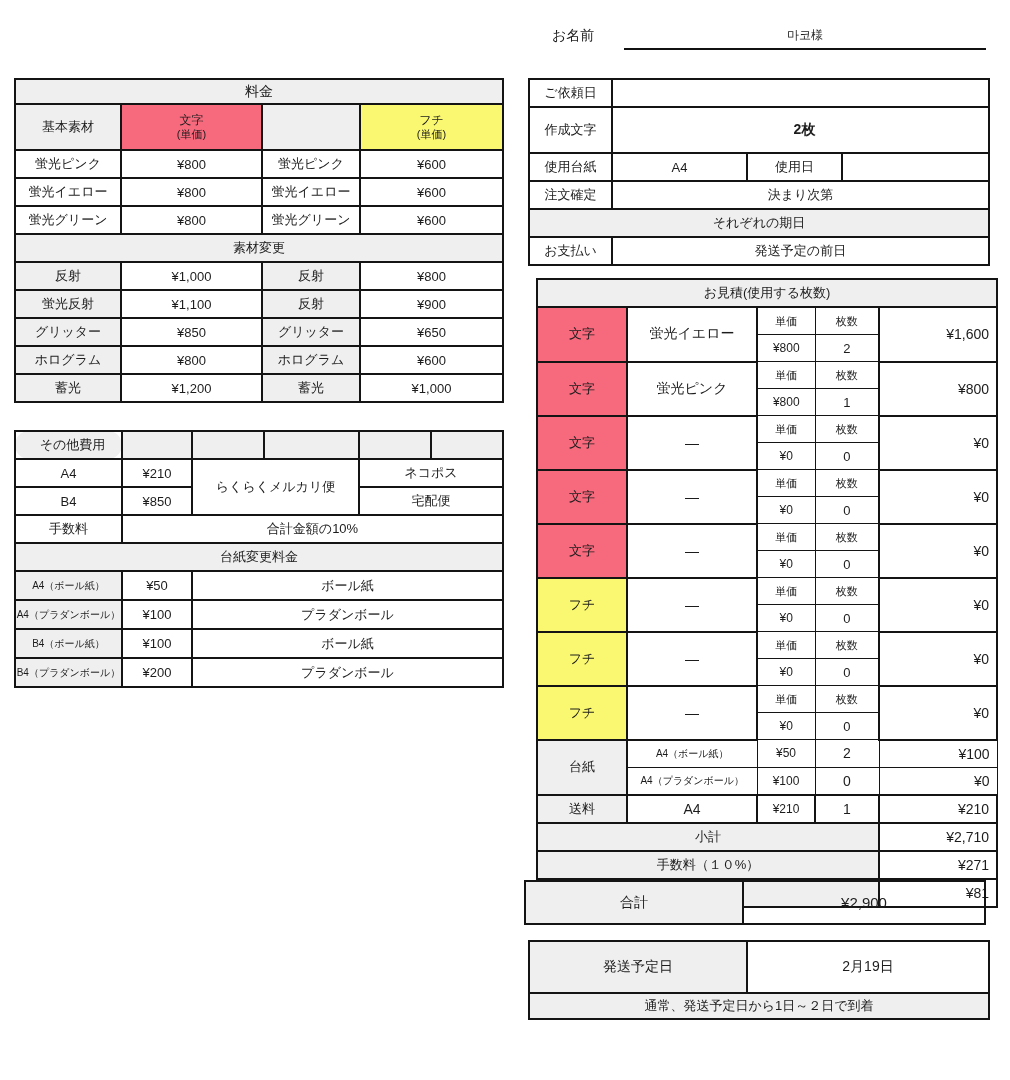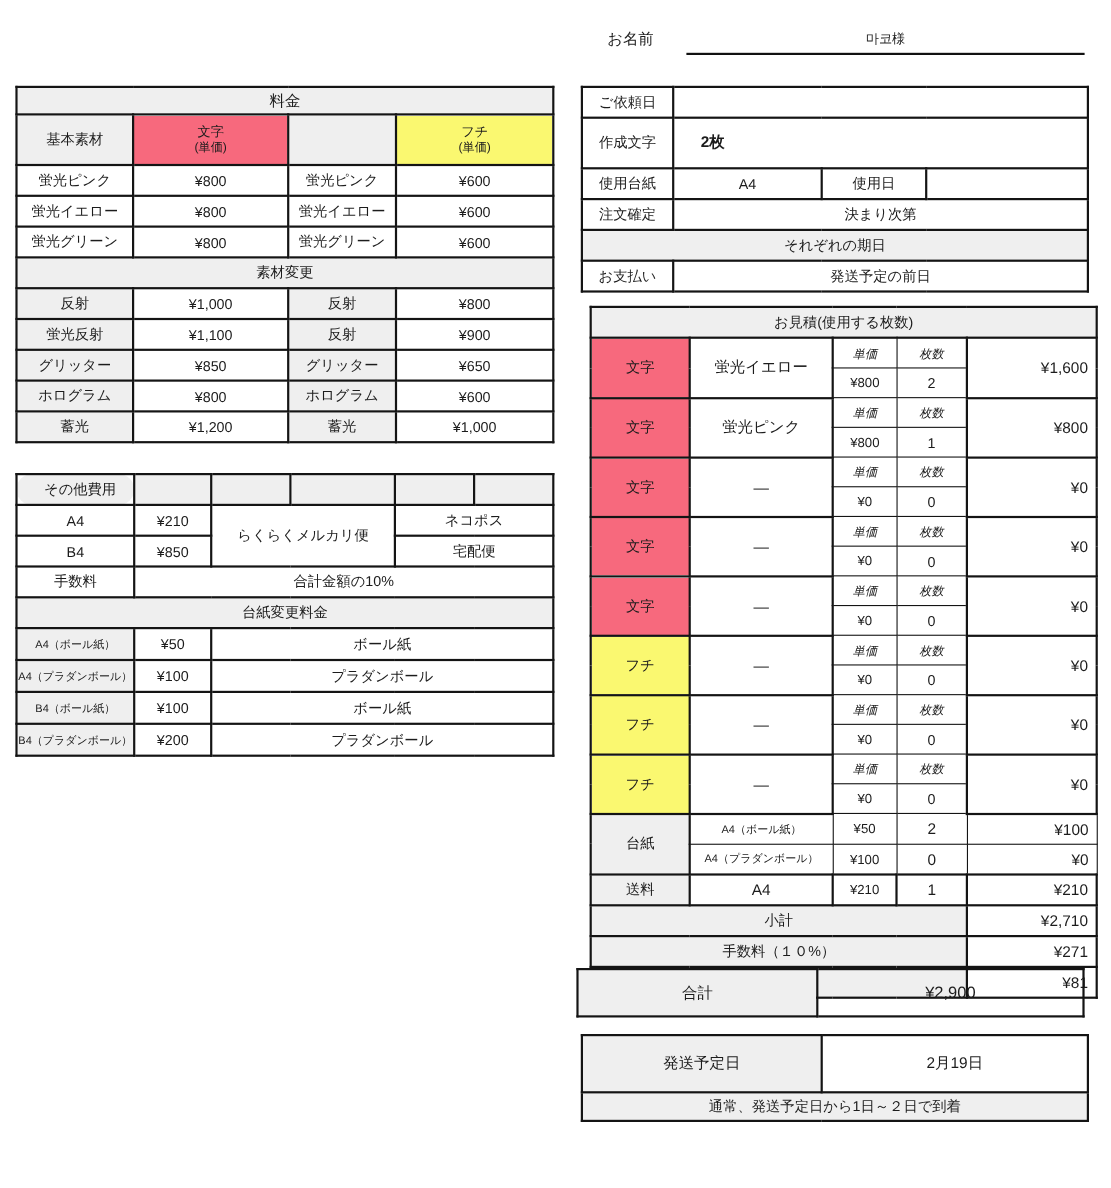--- a/index.html
+++ b/index.html
@@ -31,24 +31,24 @@
   .pink{background:var(--pink);}
   .yellow{background:var(--yellow);}
   .thin{border-width:1px;}
   .h23>td{height:23px;}
   .h24>td{height:24px;margin-top:28px;}
   .h26>td{height:26px;}
   .h27>td{height:27px;}
   .h41>td{height:41px;}
   .h44>td{height:44px;}
   .h50>td{height:50px;}
-  .left{text-align:left;padding-left:24px;border-radius:15px;}
+  .left{text-align:center;padding-left:8px;border-radius:15px;}
   .bold{font-weight:bold;}
   .fs10{font-size:10px;}
-  .fs11{font-size:11px;font-style:italic;}
+  .fs11{font-size:11px;}
   .fs12{font-size:12px;}
   .fs14{font-size:14px;}
   .fs15{font-size:15px;}
   .money-r{text-align:right;padding-right:7px;font-size:14px;}
   .two-line{line-height:1.25;font-size:12px;white-space:normal;}
   .two-line .sub{font-size:11px;}
   #name-label{left:552px;top:27px;font-size:14px;}
   #name-line{
     left:624px;top:24px;width:362px;height:24px;
     border-bottom:2px solid #111;

